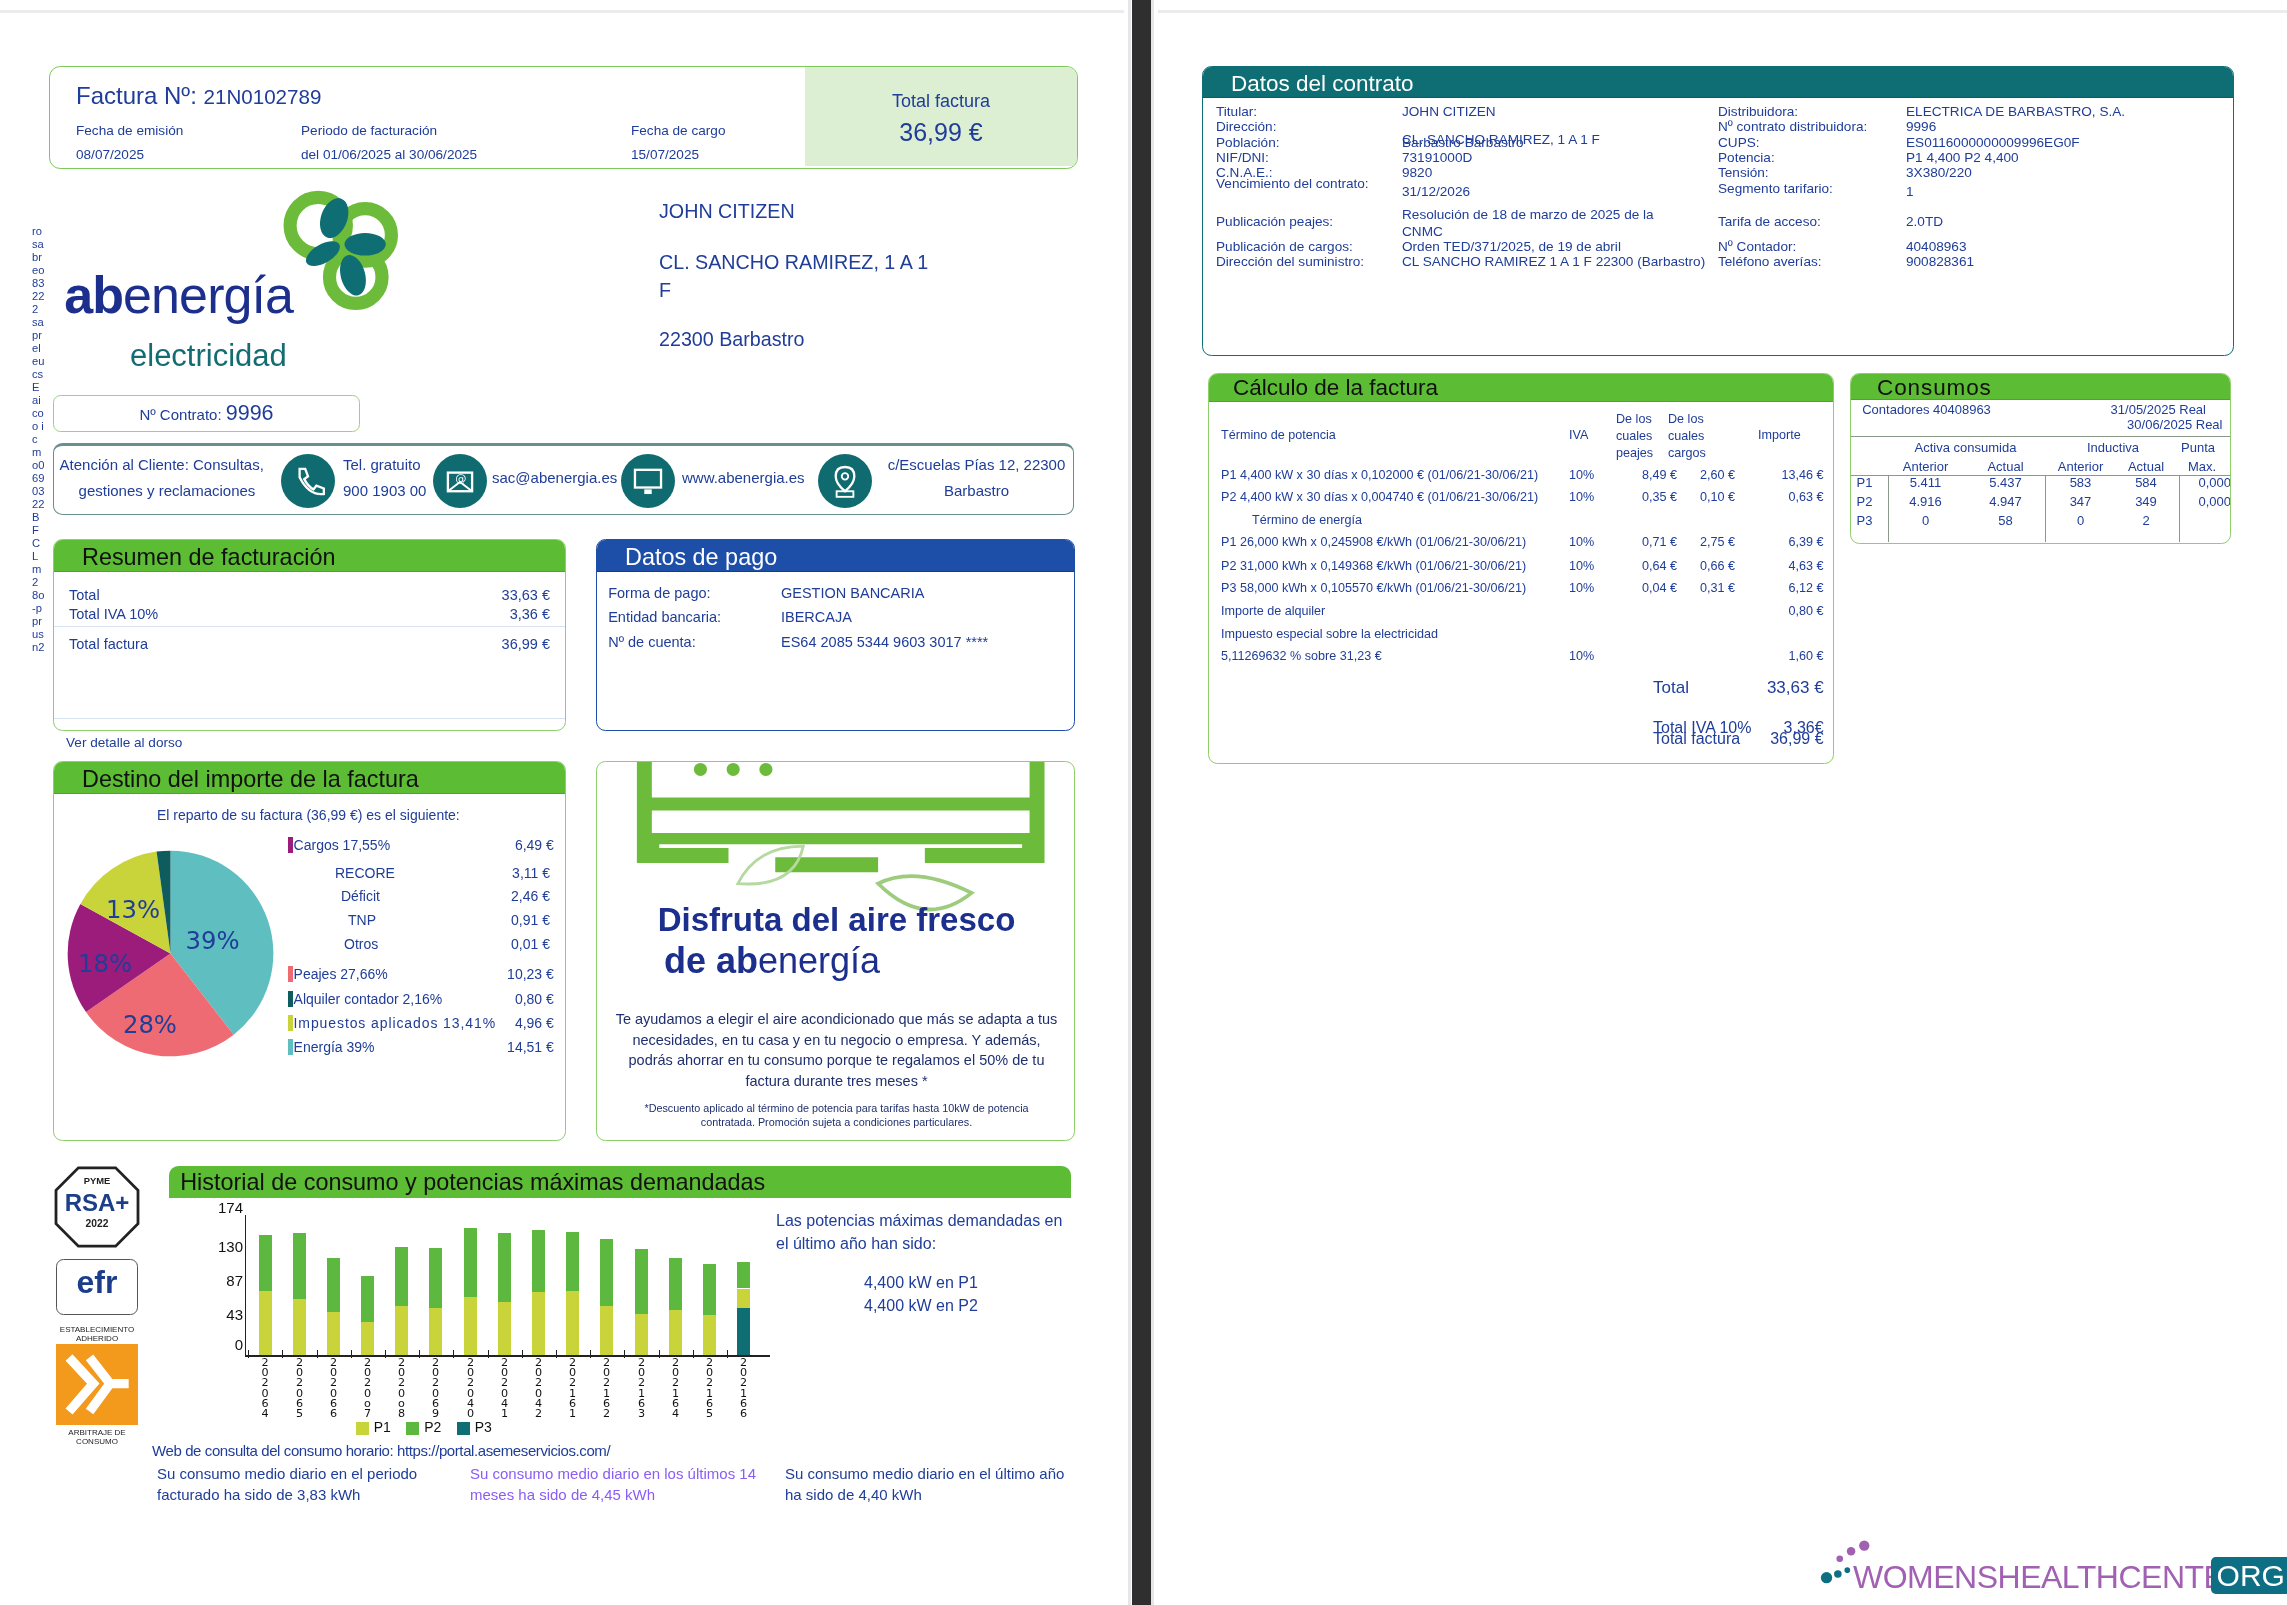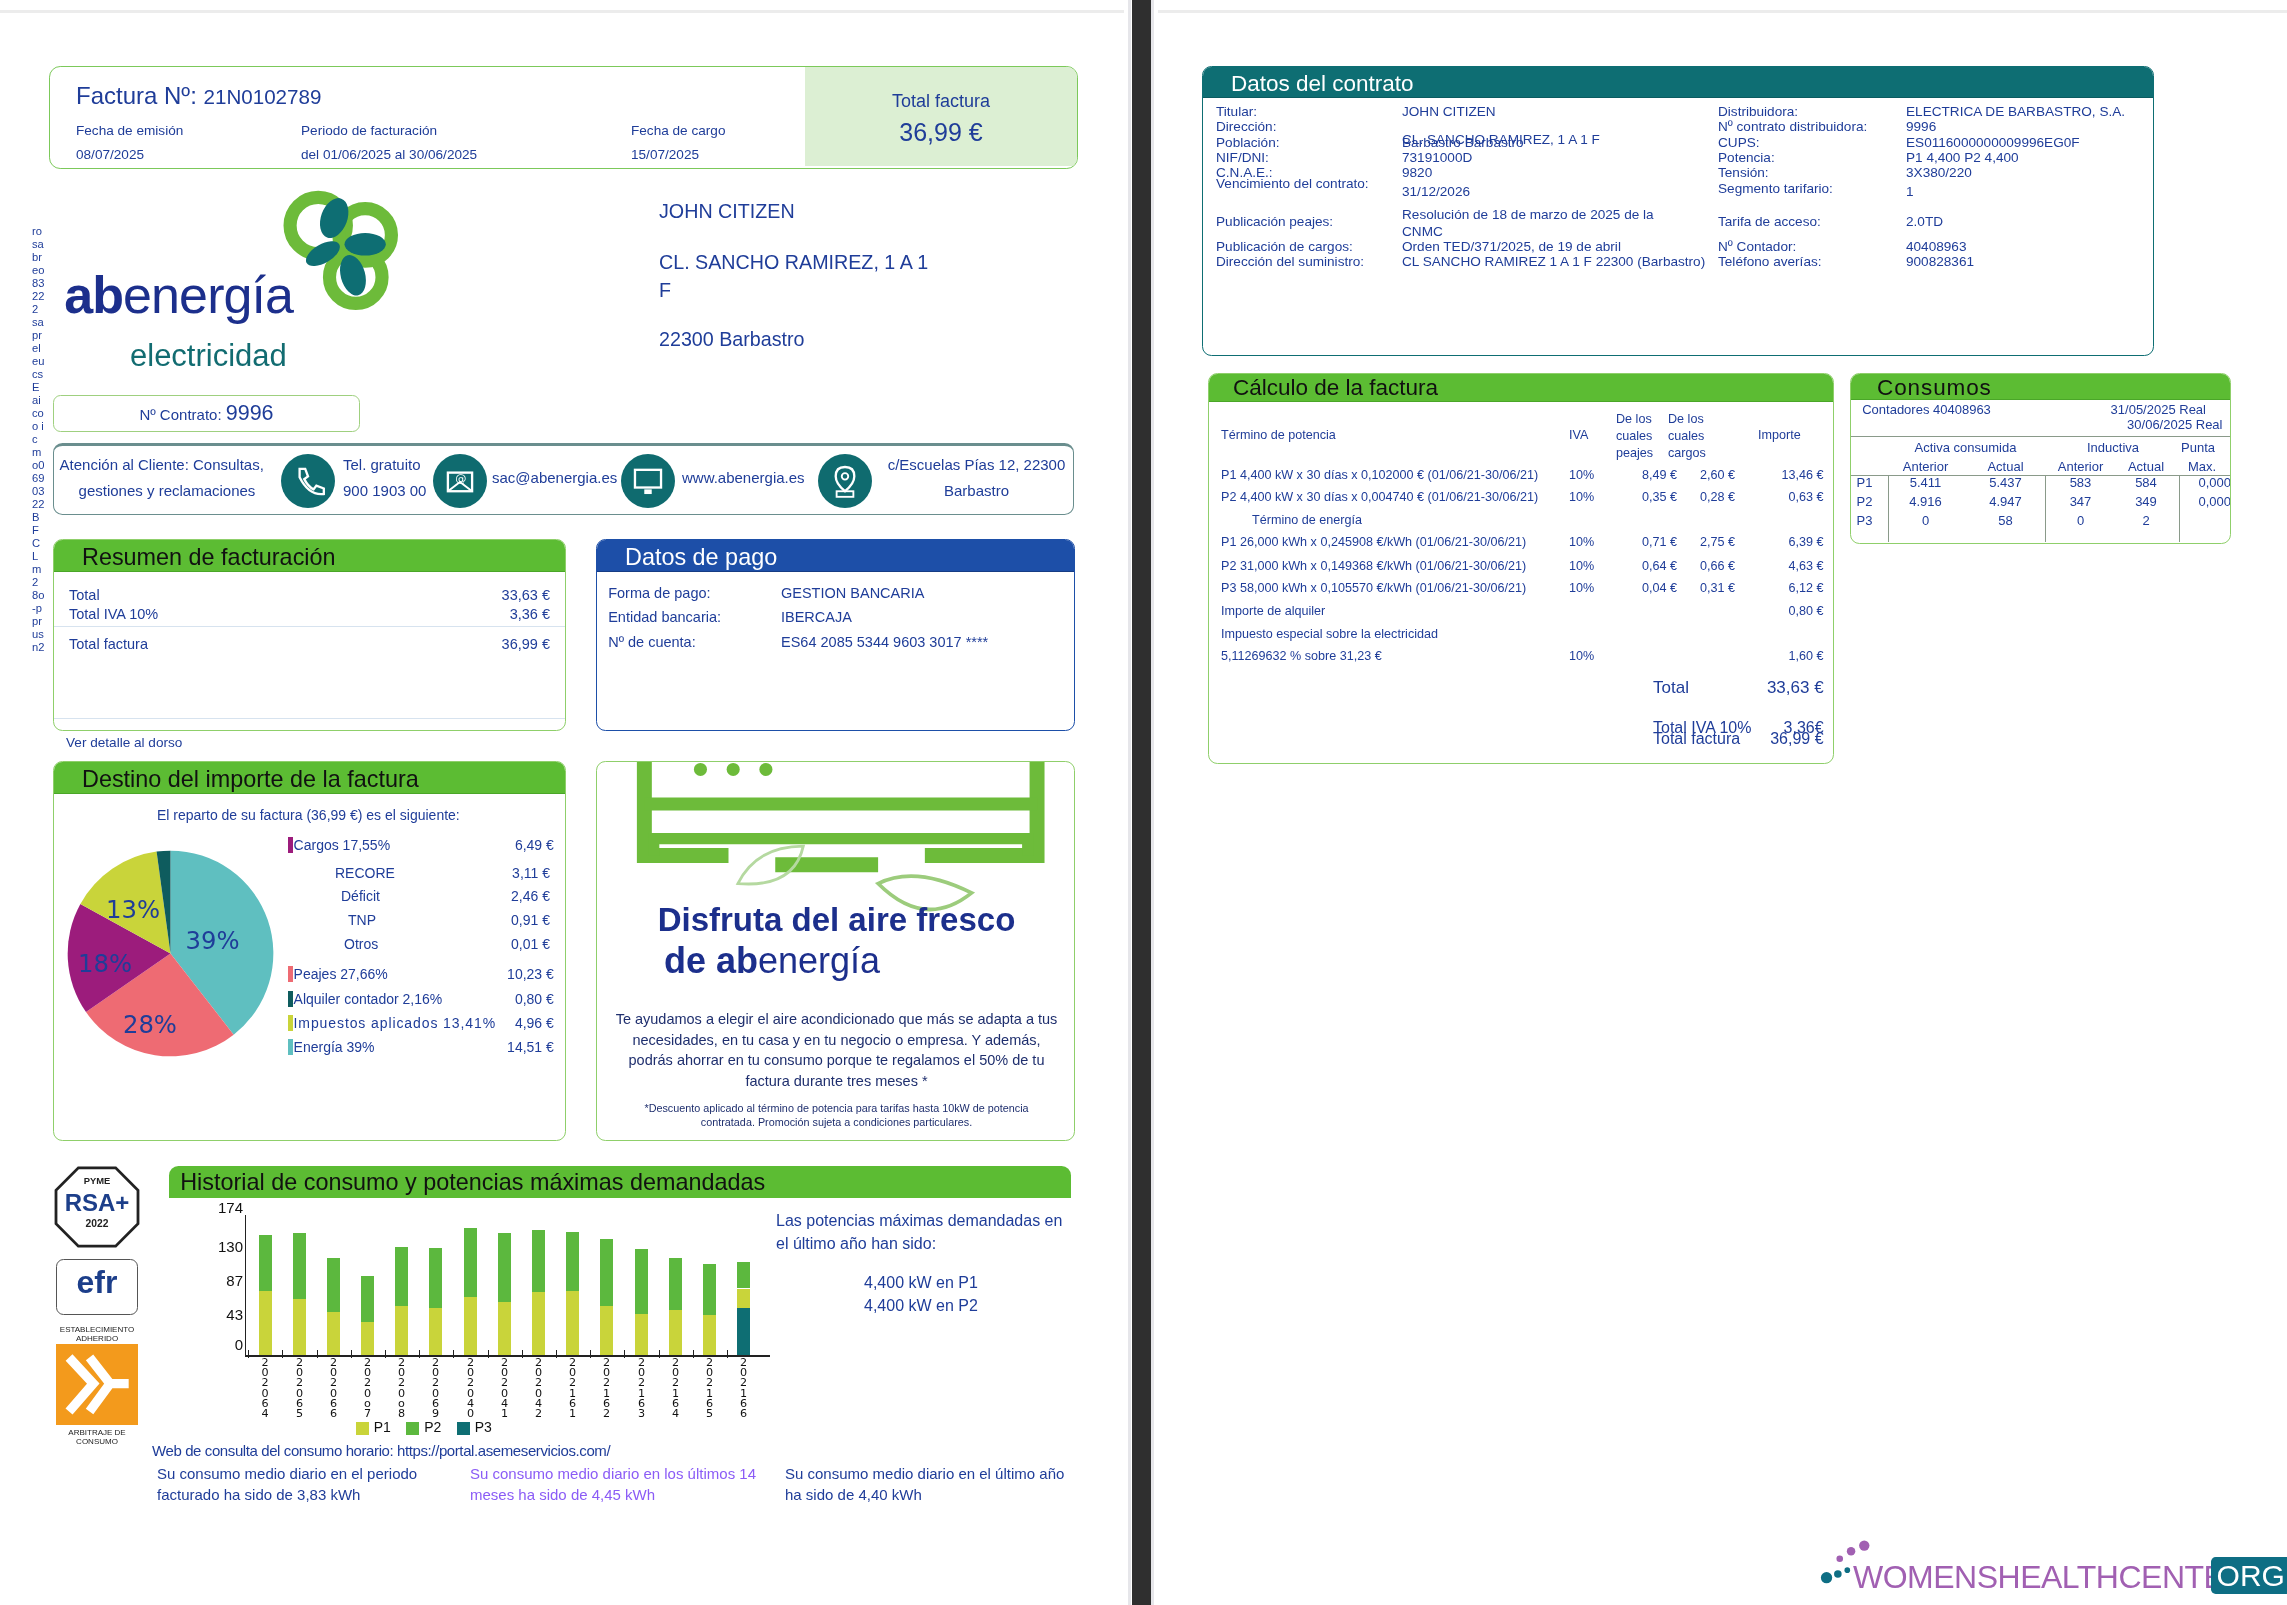--- a/index.html
+++ b/index.html
@@ -422,21 +422,21 @@
 
 <div class="abs" style="left:776px;top:1210px;width:290px;font-size:16px;line-height:22.5px;color:#1f3d99;">Las potencias máximas demandadas en el último año han sido:</div>
 <div class="abs" style="left:864px;top:1274px;font-size:16px;color:#1f3d99;">4,400 kW en P1</div>
 <div class="abs" style="left:864px;top:1297px;font-size:16px;color:#1f3d99;">4,400 kW en P2</div>
 
 <div class="abs" style="left:152px;top:1442px;font-size:15px;color:#1f3d99;letter-spacing:-0.4px;">Web de consulta del consumo horario: https://portal.asemeservicios.com/</div>
 <div class="abs" style="left:157px;top:1464px;width:300px;font-size:15px;line-height:20.6px;color:#1f3d99;">Su consumo medio diario en el periodo facturado ha sido de 3,83 kWh</div>
 <div class="abs" style="left:470px;top:1464px;width:309px;font-size:15px;line-height:20.6px;color:#8b5cf6;">Su consumo medio diario en los últimos 14 meses ha sido de 4,45 kWh</div>
 <div class="abs" style="left:785px;top:1464px;width:300px;font-size:15px;line-height:20.6px;color:#1f3d99;">Su consumo medio diario en el último año ha sido de 4,40 kWh</div>
 
-<section class="panel" style="left:1202px;top:66px;width:952px;height:290px;border-color:#0e6e73;">
+<section class="panel" style="left:1202px;top:66px;width:1032px;height:290px;border-color:#0e6e73;">
   <div class="panel-head teal" style="height:31px;font-size:22.5px;padding-left:28px;line-height:34px;">Datos del contrato</div>
   <div id="contract-left">
       <div class="kv" style="left: 13px; top: 36px;">Titular:</div>
       <div class="kv" style="left: 199px; top: 36px;">JOHN CITIZEN</div>
       <div class="kv" style="left: 13px; top: 51px;">Dirección:</div>
       <div class="kv" style="left: 199px; top: 64px; text-align: right;">CL. SANCHO RAMIREZ, 1 A 1 F</div>
       <div class="kv" style="left: 13px; top: 67px;">Población:</div>
       <div class="kv" style="left: 199px; top: 67px;">Barbastro Barbastro</div>
       <div class="kv" style="left: 13px; top: 82px;">NIF/DNI:</div>
       <div class="kv" style="left: 199px; top: 82px;">73191000D</div>
@@ -482,21 +482,21 @@
   <div class="calc-cell" style="left:549px;top:54px;">Importe</div>
   <div id="calc-rows">
       <div class="calc-cell" style="left:12px;top:94px;">P1 4,400 kW x 30 días x 0,102000 € (01/06/21-30/06/21)</div>
       <div class="calc-cell" style="left:360px;top:94px;">10%</div>
       <div class="calc-cell r" style="right:156px;top:94px;">8,49 €</div>
       <div class="calc-cell r" style="right:98px;top:94px;">2,60 €</div>
       <div class="calc-cell r" style="right:9.4px;top:94px;">13,46 €</div>
       <div class="calc-cell" style="left:12px;top:116px;">P2 4,400 kW x 30 días x 0,004740 € (01/06/21-30/06/21)</div>
       <div class="calc-cell" style="left:360px;top:116px;">10%</div>
       <div class="calc-cell r" style="right:156px;top:116px;">0,35 €</div>
-      <div class="calc-cell r" style="right:98px;top:116px;">0,28 €</div>
+      <div class="calc-cell r" style="right:98px;top:116px;">0,10 €</div>
       <div class="calc-cell r" style="right:9.4px;top:116px;">0,63 €</div>
       <div class="calc-cell" style="left:12px;top:139px;margin-left:31px;">Término de energía</div>
       <div class="calc-cell" style="left:360px;top:139px;"></div>
       <div class="calc-cell r" style="right:156px;top:139px;"></div>
       <div class="calc-cell r" style="right:98px;top:139px;"></div>
       <div class="calc-cell r" style="right:9.4px;top:139px;"></div>
       <div class="calc-cell" style="left:12px;top:161px;">P1 26,000 kWh x 0,245908 €/kWh (01/06/21-30/06/21)</div>
       <div class="calc-cell" style="left:360px;top:161px;">10%</div>
       <div class="calc-cell r" style="right:156px;top:161px;">0,71 €</div>
       <div class="calc-cell r" style="right:98px;top:161px;">2,75 €</div>

